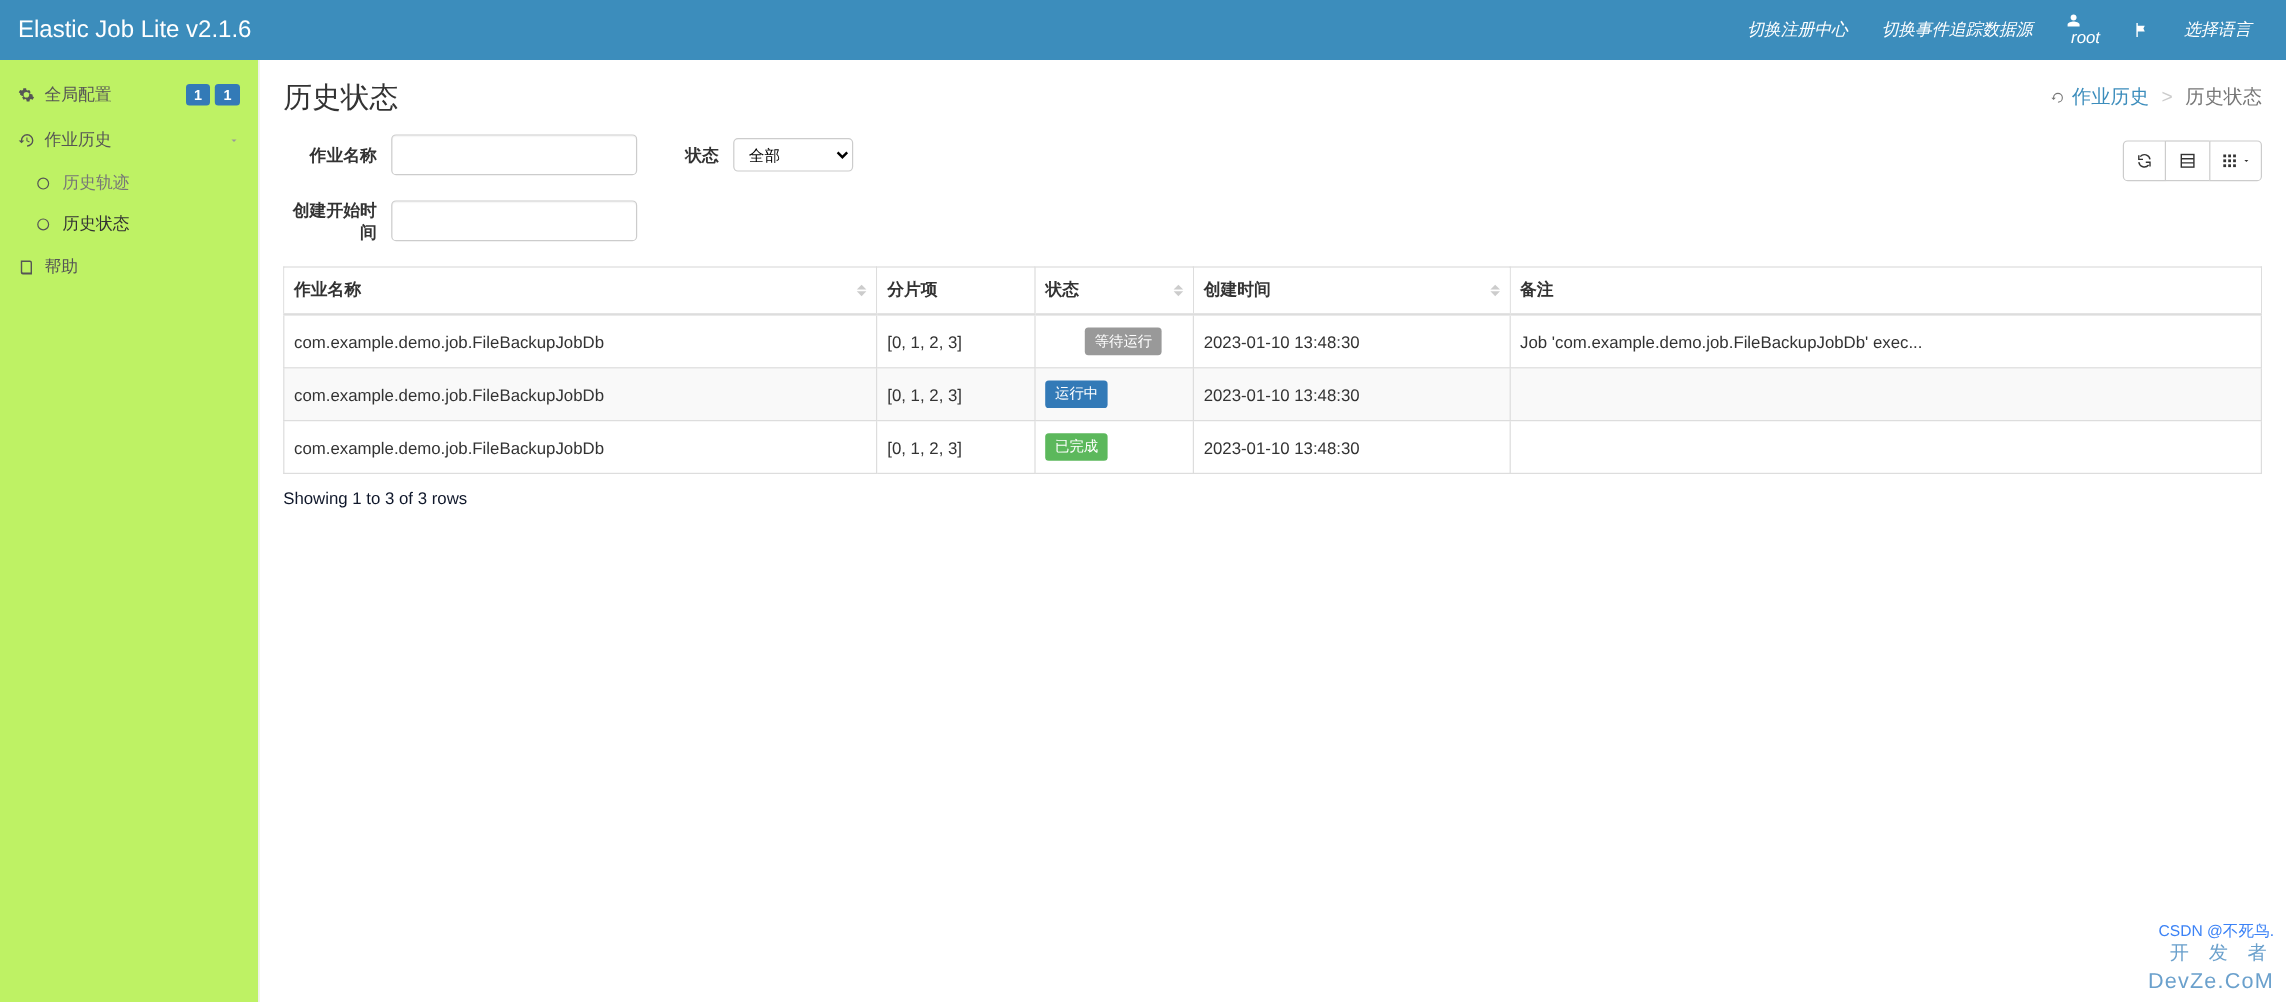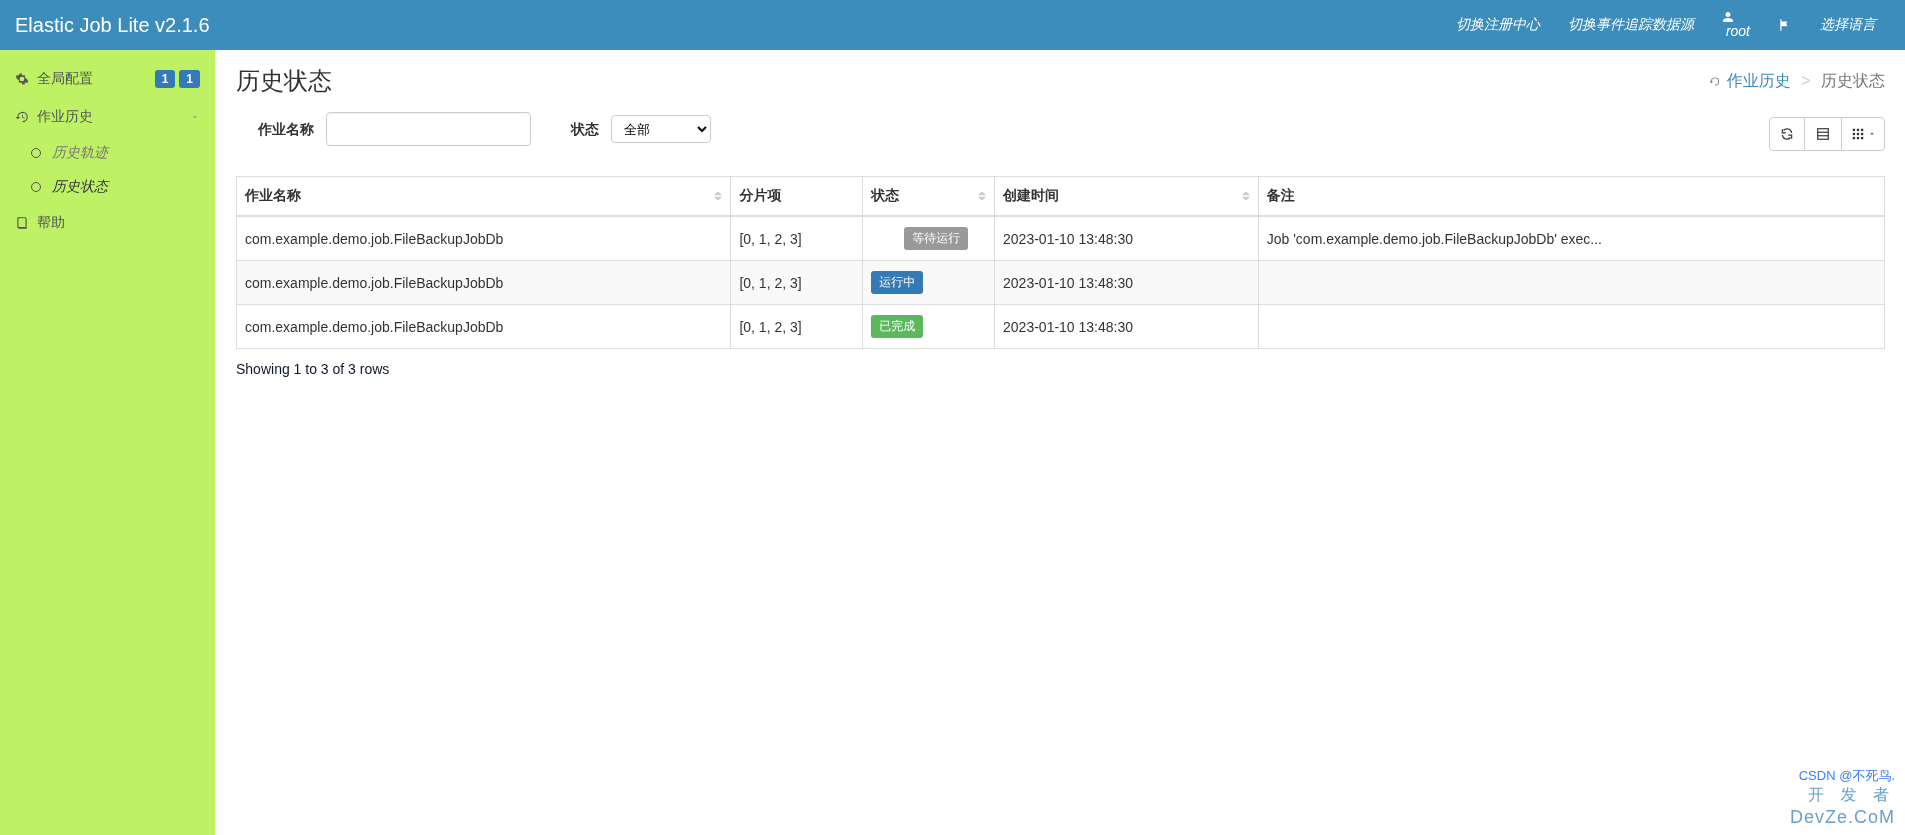--- a/index.html
+++ b/index.html
@@ -10,21 +10,21 @@
 .navbar-right a { color: #fff; text-decoration: none; padding: 15px 14px; font-size: 14px; cursor: pointer; font-style: italic; }
 .user-icon { margin-right: 4px; }
 
 .layout { display: flex; min-height: calc(100vh - 50px); }
 .sidebar { width: 216px; background: #bef264; border-right: 1px solid #eee; padding-top: 10px; }
 .sidebar-item { display: flex; align-items: center; padding: 10px 15px; color: #555; cursor: pointer; font-size: 14px; }
 .sidebar-item .icon { width: 16px; margin-right: 6px; color: #555; }
 .sidebar-item .badges { margin-left: auto; display: flex; gap: 4px; }
 .sidebar-item .chev { margin-left: auto; color: #999; font-size: 12px; }
 .badge { background: #337ab7; color: #fff; border-radius: 3px; padding: 2px 7px; font-size: 12px; font-weight: bold; min-width: 20px; text-align: center; }
-.sidebar-sub { padding-left: 15px; font-style: italic; }
+.sidebar-sub { padding-left: 15px; }
 .sidebar-sub .sidebar-item { padding: 8px 15px; color: #777; }
 .sidebar-sub .sidebar-item.active { color: #333; font-weight: 500; }
 
 .main { flex: 1; padding: 15px 20px; position: relative; }
 .page-header { display: flex; align-items: center; margin-bottom: 15px; }
 .page-title { font-size: 24px; font-weight: 400; color: #333; }
 .breadcrumb { margin-left: auto; font-size: 16px; color: #777; }
 .breadcrumb a { color: #3c8dbc; text-decoration: none; cursor: pointer; }
 .breadcrumb .sep { margin: 0 6px; color: #ccc; }
 
@@ -212,20 +212,24 @@
           <span style="margin-left:3px;">
             <svg width="8" height="8" viewBox="0 0 24 24" fill="currentColor">
                 <path d="M7 10l5 5 5-5z"></path>
               </svg>
           </span>
         </button>
       </div>
     </div>
 
     <div class="filter-row">
+      <div class="filter-group">
+        <label class="filter-label">创建开始时间</label>
+        <input class="filter-input" type="text" value="" style="">
+      </div>
     </div>
 
     <div class="table-wrap">
       <table>
         <thead>
           <tr>
             <th class="sortable" style="width:30%;">作业名称</th>
             <th style="width:8%;">分片项</th>
             <th class="sortable" style="width:8%;">状态</th>
             <th class="sortable" style="width:16%;">创建时间</th>

